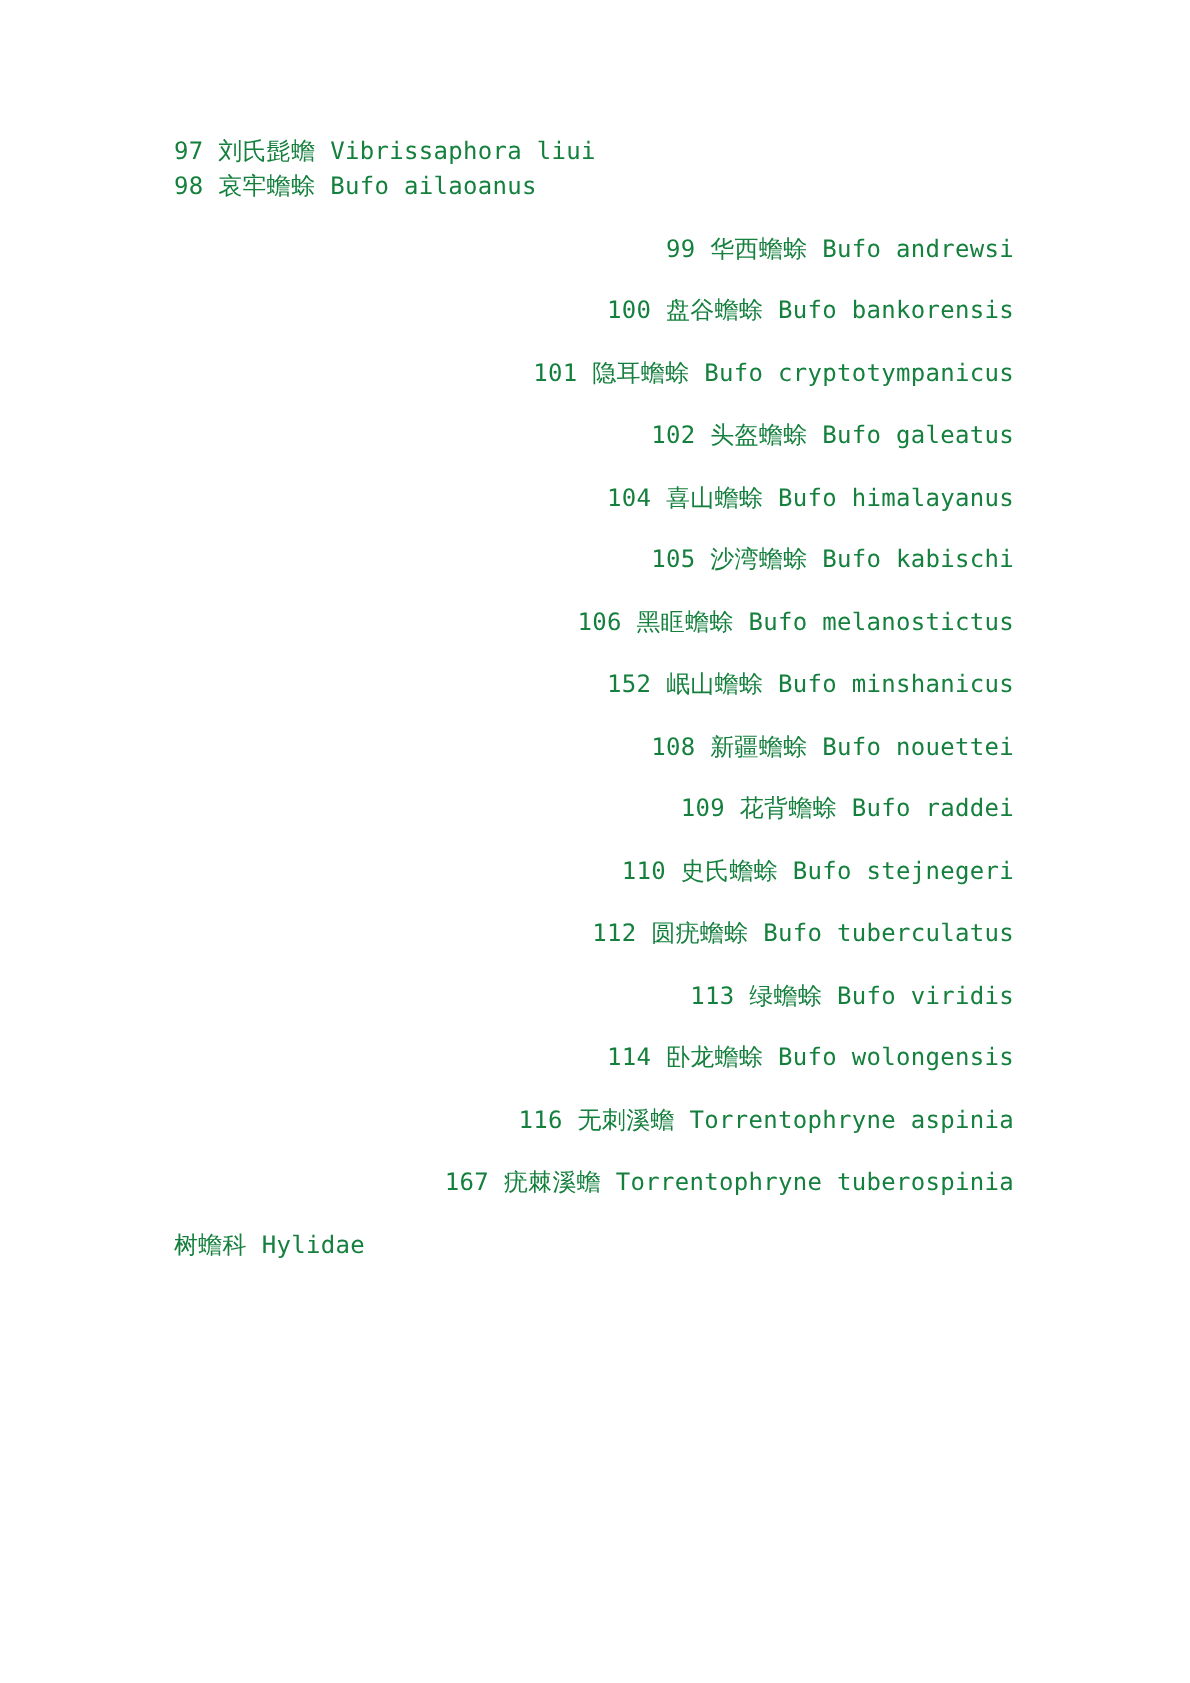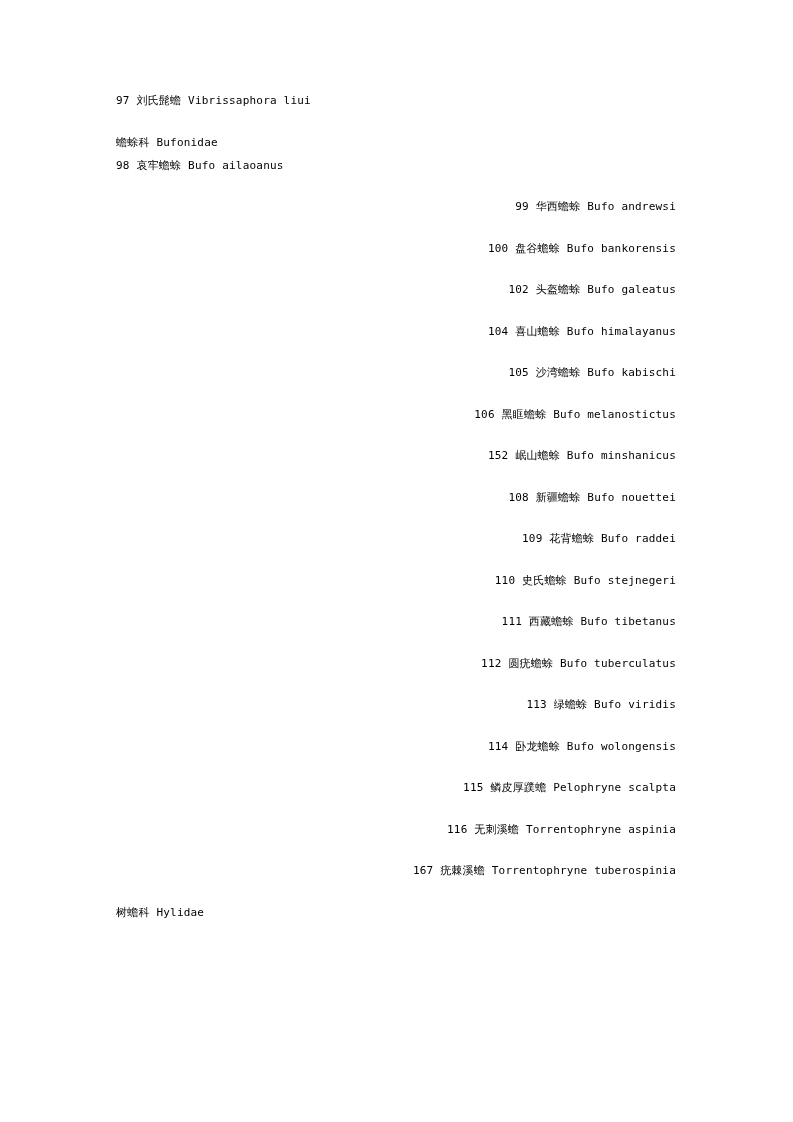--- a/index.html
+++ b/index.html
@@ -24,54 +24,52 @@
     background: #ffffff;
   }
   .content {
     position: absolute;
     left: 116px;
     top: 92px;
     width: 560px;
   }
   .entry {
     font-family: "DejaVu Sans Mono", "Liberation Mono", monospace;
-    font-size: 11px;
+    font-size: 16px;
     line-height: 18px;
     letter-spacing: 0.2px;
-    color: #000000;
+    color: #15803d;
     white-space: pre;
     margin: 0;
     padding: 0;
   }
   
   .gap-normal { margin-top: 23.5px; text-align: right; }
   .gap-family { margin-top: 23.5px; }
   .gap-tight  { margin-top: 5px; }
   .first { margin-top: 0; }
 </style>
 </head>
 <body>
 
 <div class="page">
   <div class="content">
     <div class="entry first">97 刘氏髭蟾 Vibrissaphora liui</div>
-    <div class="entry gap-family">蟾蜍科 Bufonidae</div>
     <div class="entry gap-tight">98 哀牢蟾蜍 Bufo ailaoanus</div>
     <div class="entry gap-normal">99 华西蟾蜍 Bufo andrewsi</div>
     <div class="entry gap-normal">100 盘谷蟾蜍 Bufo bankorensis</div>
+    <div class="entry gap-normal">101 隐耳蟾蜍 Bufo cryptotympanicus</div>
     <div class="entry gap-normal">102 头盔蟾蜍 Bufo galeatus</div>
     <div class="entry gap-normal">104 喜山蟾蜍 Bufo himalayanus</div>
     <div class="entry gap-normal">105 沙湾蟾蜍 Bufo kabischi</div>
     <div class="entry gap-normal">106 黑眶蟾蜍 Bufo melanostictus</div>
     <div class="entry gap-normal">152 岷山蟾蜍 Bufo minshanicus</div>
     <div class="entry gap-normal">108 新疆蟾蜍 Bufo nouettei</div>
     <div class="entry gap-normal">109 花背蟾蜍 Bufo raddei</div>
     <div class="entry gap-normal">110 史氏蟾蜍 Bufo stejnegeri</div>
-    <div class="entry gap-normal">111 西藏蟾蜍 Bufo tibetanus</div>
     <div class="entry gap-normal">112 圆疣蟾蜍 Bufo tuberculatus</div>
     <div class="entry gap-normal">113 绿蟾蜍 Bufo viridis</div>
     <div class="entry gap-normal">114 卧龙蟾蜍 Bufo wolongensis</div>
-    <div class="entry gap-normal">115 鳞皮厚蹼蟾 Pelophryne scalpta</div>
     <div class="entry gap-normal">116 无刺溪蟾 Torrentophryne aspinia</div>
     <div class="entry gap-normal">167 疣棘溪蟾 Torrentophryne tuberospinia</div>
     <div class="entry gap-family">树蟾科 Hylidae</div>
   </div>
 </div>
 
 </body></html>

